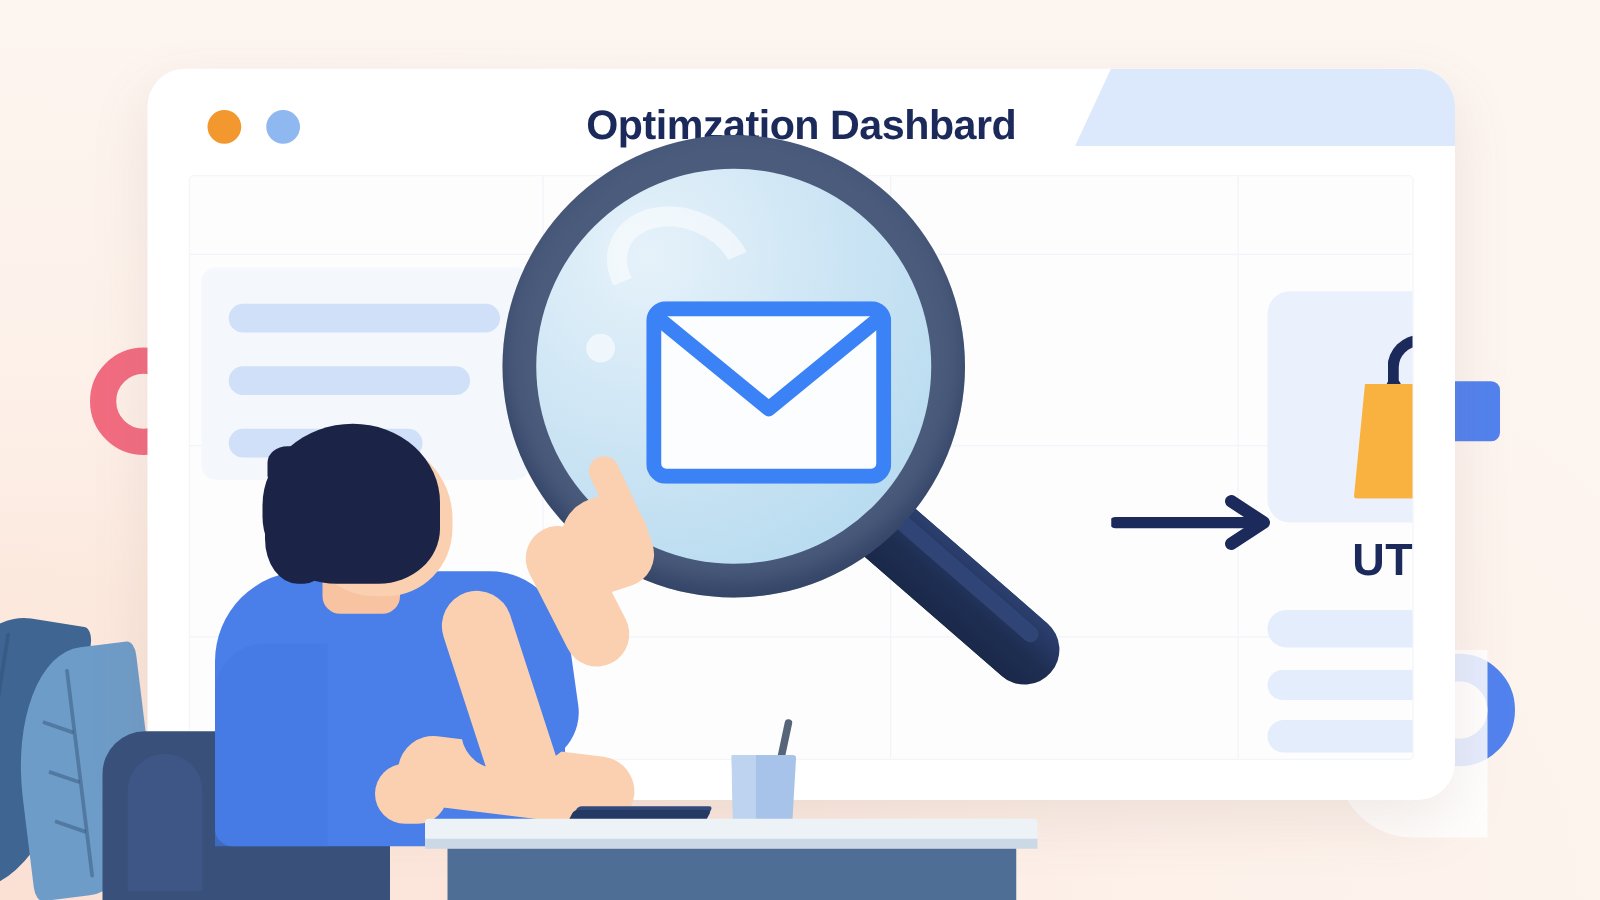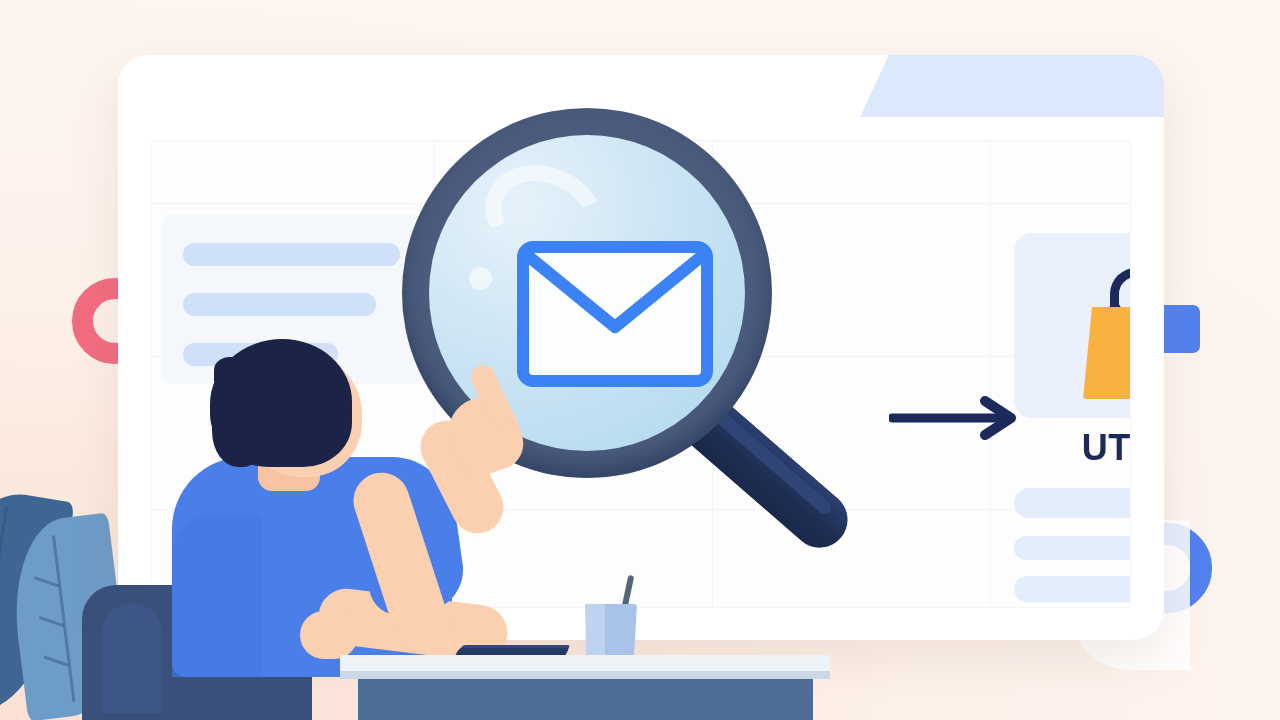--- a/index.html
+++ b/index.html
@@ -195,20 +195,25 @@
       <div class="vein" style="left:22px;top:60px;width:26px;height:3px;transform:rotate(26deg);"></div>
       <div class="vein" style="left:22px;top:100px;width:26px;height:3px;transform:rotate(26deg);"></div>
       <div class="vein" style="left:22px;top:140px;width:26px;height:3px;transform:rotate(26deg);"></div>
     </div>
   </div>
 
   <div id="window-card">
 
     <div id="tab-accent"></div>
 
+    <div id="titlebar">
+      <div class="dot" id="dot-orange"></div>
+      <div class="dot" id="dot-blue"></div>
+      <div id="page-title">Optimzation Dashbard</div>
+    </div>
 
     <div id="dash-surface">
       <div class="gridline v" style="left:282px"></div>
       <div class="gridline v" style="left:560px"></div>
       <div class="gridline v" style="left:838px"></div>
       <div class="gridline h" style="top:62px"></div>
       <div class="gridline h" style="top:215px"></div>
       <div class="gridline h" style="top:368px"></div>
 
       <div id="left-card">

